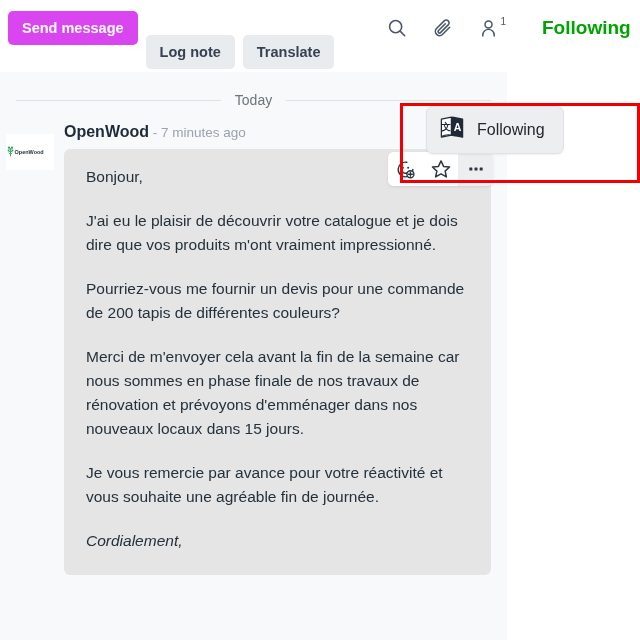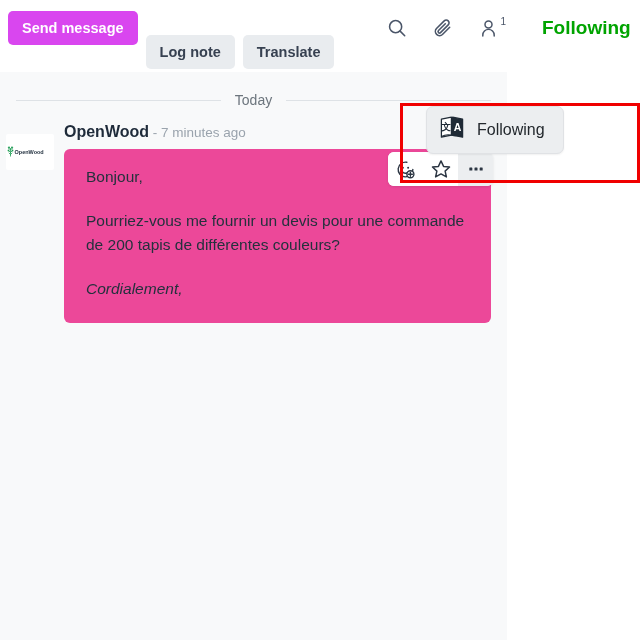--- a/index.html
+++ b/index.html
@@ -143,21 +143,21 @@
     font-weight: 700;
     color: #1f2b3a;
     font-size: 16px;
   }
   .msg-time {
     color: #9aa3ad;
     font-size: 13.5px;
     font-weight: 400;
   }
   .msg-bubble {
-    background: #ec4899;
+    background: #e5e5e5;
     border-radius: 6px;
     padding: 16px 22px 22px 22px;
     max-width: 468px;
     box-sizing: border-box;
     color: #24313d;
     font-size: 15.5px;
     line-height: 1.55;
   }
   .msg-bubble p {
     margin: 0 0 20px 0;
@@ -291,21 +291,24 @@
       </svg>
     </div>
 
     <div class="msg-col">
       <div class="msg-head">
         <span class="msg-author">OpenWood</span><span class="msg-time"> - </span><span class="msg-time">7 minutes ago</span>
       </div>
 
       <div class="msg-bubble">
         <p>Bonjour,</p>
+        <p>J'ai eu le plaisir de découvrir votre catalogue et je dois dire que vos produits m'ont vraiment impressionné.</p>
         <p>Pourriez-vous me fournir un devis pour une commande de 200 tapis de différentes couleurs?</p>
+        <p>Merci de m'envoyer cela avant la fin de la semaine car nous sommes en phase finale de nos travaux de rénovation et prévoyons d'emménager dans nos nouveaux locaux dans 15 jours.</p>
+        <p>Je vous remercie par avance pour votre réactivité et vous souhaite une agréable fin de journée.</p>
         <p>Cordialement,</p>
       </div>
     </div>
 
     <div class="msg-actions">
 
       <button class="act-btn">
         <span>
           <svg width="21" height="21" viewBox="0 0 24 24" fill="none" stroke="#2c3643" stroke-width="1.6" stroke-linecap="round">
             <path d="M20.4 12a8.4 8.4 0 1 1-6.9-8.26"></path>

